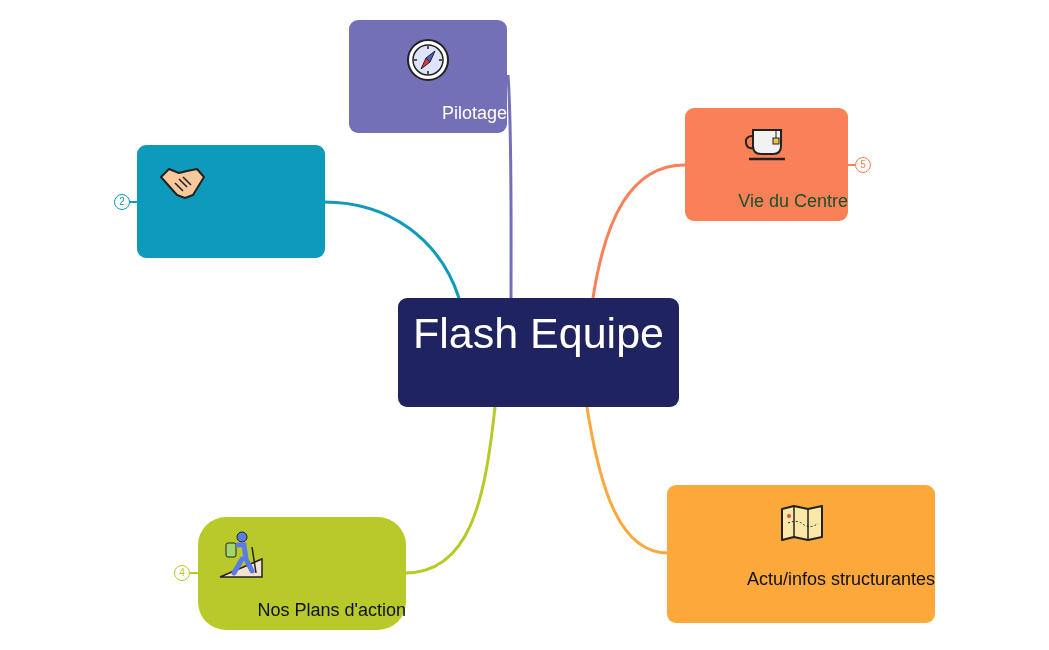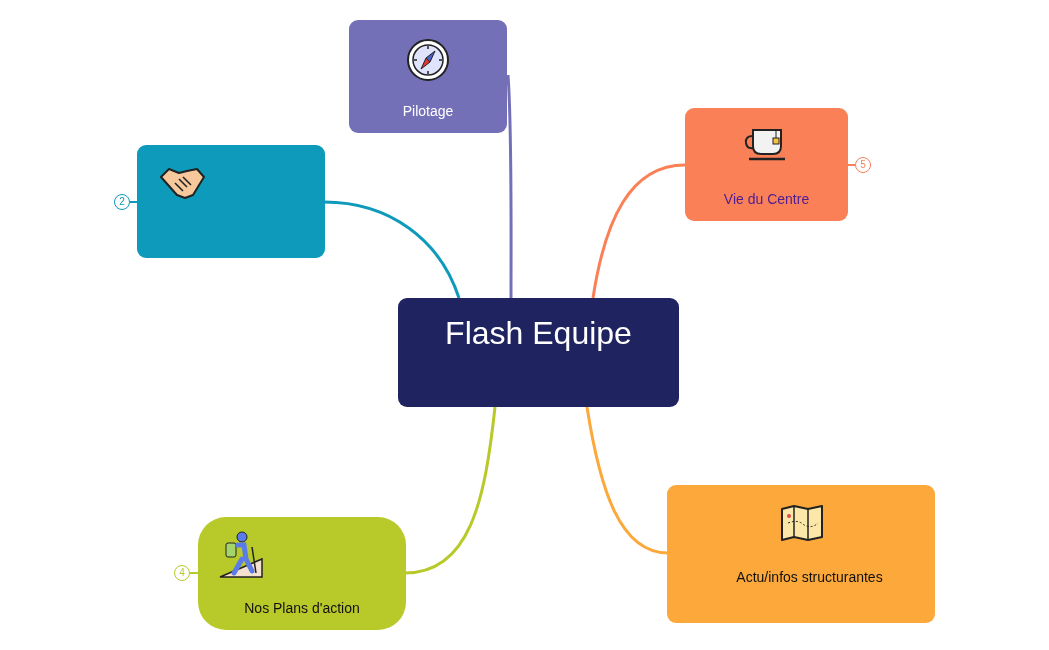--- a/index.html
+++ b/index.html
@@ -1,21 +1,21 @@
 <!DOCTYPE html>
 <html><head>
 <meta charset="utf-8">
 <style>
   html,body{margin:0;padding:0;}
   body{width:1049px;height:650px;background:#ffffff;position:relative;overflow:hidden;font-family:"Liberation Sans",sans-serif;}
   svg.links{position:absolute;left:0;top:0;width:1049px;height:650px;}
   .node{position:absolute;border-radius:9px;box-sizing:border-box;cursor:pointer;}
-  .node .label{position:absolute;left:0;right:0;text-align:center;font-size:14px;}
+  .node .label{position:absolute;left:0;right:0;text-align:right;font-size:18px;}
   .node .icon{position:absolute;}
-  .center{position:absolute;left:398px;top:298px;width:281px;height:109px;background:#1f2461;border-radius:9px;color:#fff;text-align:center;font-size:32px;line-height:38px;padding-top:16px;box-sizing:border-box;}
+  .center{position:absolute;left:398px;top:298px;width:281px;height:109px;background:#1f2461;border-radius:9px;color:#fff;text-align:center;font-size:43px;line-height:38px;padding-top:16px;box-sizing:border-box;}
   .badge{position:absolute;width:16px;height:16px;border-radius:50%;background:#fff;font-size:10px;line-height:14px;text-align:center;box-sizing:border-box;}
 </style>
 </head>
 <body>
 
 <svg class="links">
   <path d="M508,75 C512,130 511,240 511,298" stroke="#7470b8" stroke-width="3" fill="none"></path>
   <path d="M324,202 C390,202 440,240 459,298" stroke="#0e9aba" stroke-width="3" fill="none"></path>
   <path d="M685,165 C630,165 605,220 593,298" stroke="#fa8157" stroke-width="3" fill="none"></path>
   <path d="M495,407 C485,500 470,573 405,573" stroke="#b8c92a" stroke-width="3" fill="none"></path>
@@ -48,21 +48,21 @@
 <div class="badge" style="left:114px;top:194px;border:1.5px solid #0e9aba;color:#0e9aba;">2</div>
 
 <div class="node" style="left:685px;top:108px;width:163px;height:113px;background:#fa8157;">
   <svg class="icon" style="left:56px;top:16px;" width="50" height="40" viewBox="0 0 50 40">
     <path d="M12,6 L40,6 L40,22 Q40,30 32,30 L20,30 Q12,30 12,22 Z" fill="#f2f2f2" stroke="#222" stroke-width="2"></path>
     <path d="M12,12 Q4,12 5,19 Q6,25 12,24" fill="none" stroke="#222" stroke-width="2"></path>
     <line x1="8" y1="35" x2="44" y2="35" stroke="#222" stroke-width="2.5"></line>
     <line x1="35" y1="6" x2="35" y2="14" stroke="#222" stroke-width="1"></line>
     <rect x="32" y="14" width="6" height="6" fill="#f5c242" stroke="#222" stroke-width="1"></rect>
   </svg>
-  <div class="label" style="top:83px;color:#4c1d95;">Vie du Centre</div>
+  <div class="label" style="top:83px;color:#14532d;">Vie du Centre</div>
 </div>
 <div class="badge" style="left:855px;top:157px;border:1.5px solid #fa8157;color:#fa8157;">5</div>
 
 <div class="center">
   <div>Flash Equipe</div>
 </div>
 
 <div class="node" style="left:198px;top:517px;width:208px;height:113px;background:#b8c92a;border-radius:28px;">
   <svg class="icon" style="left:20px;top:12px;" width="48" height="52" viewBox="0 0 48 52">
     <path d="M2,48 L44,30 L44,48 Z" fill="#f5e1cf" stroke="#222" stroke-width="1.5"></path>

